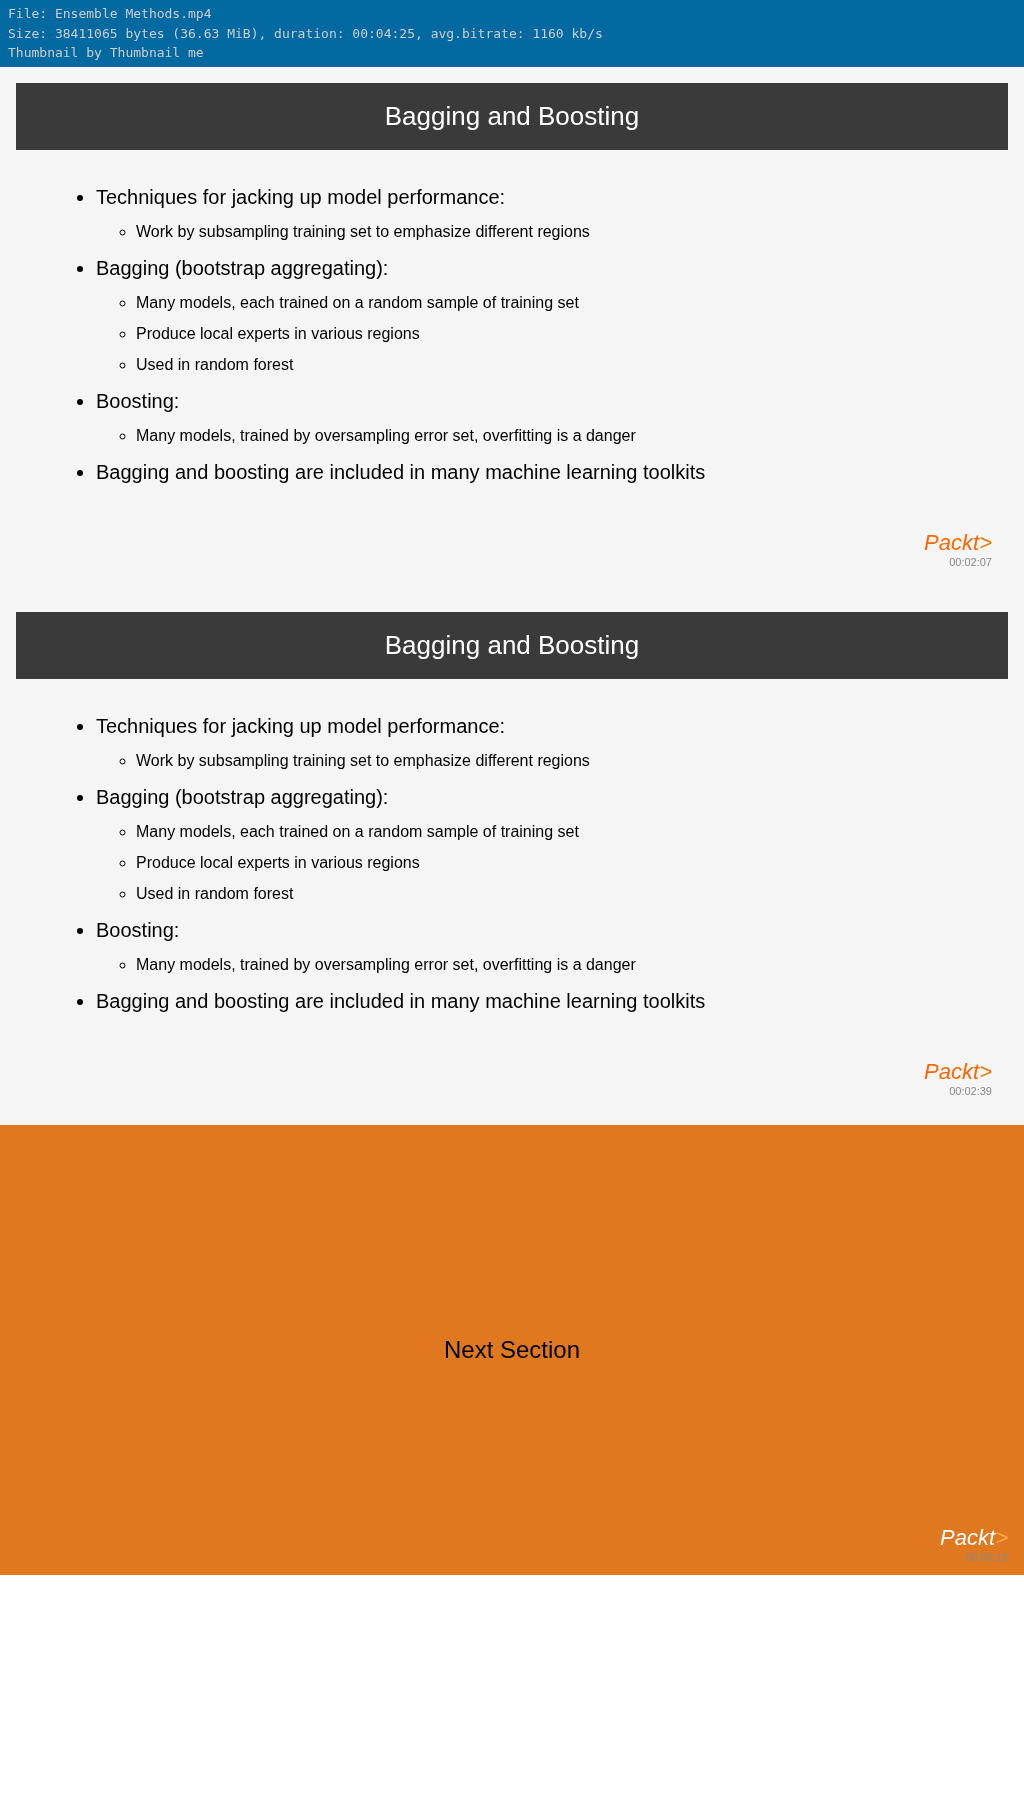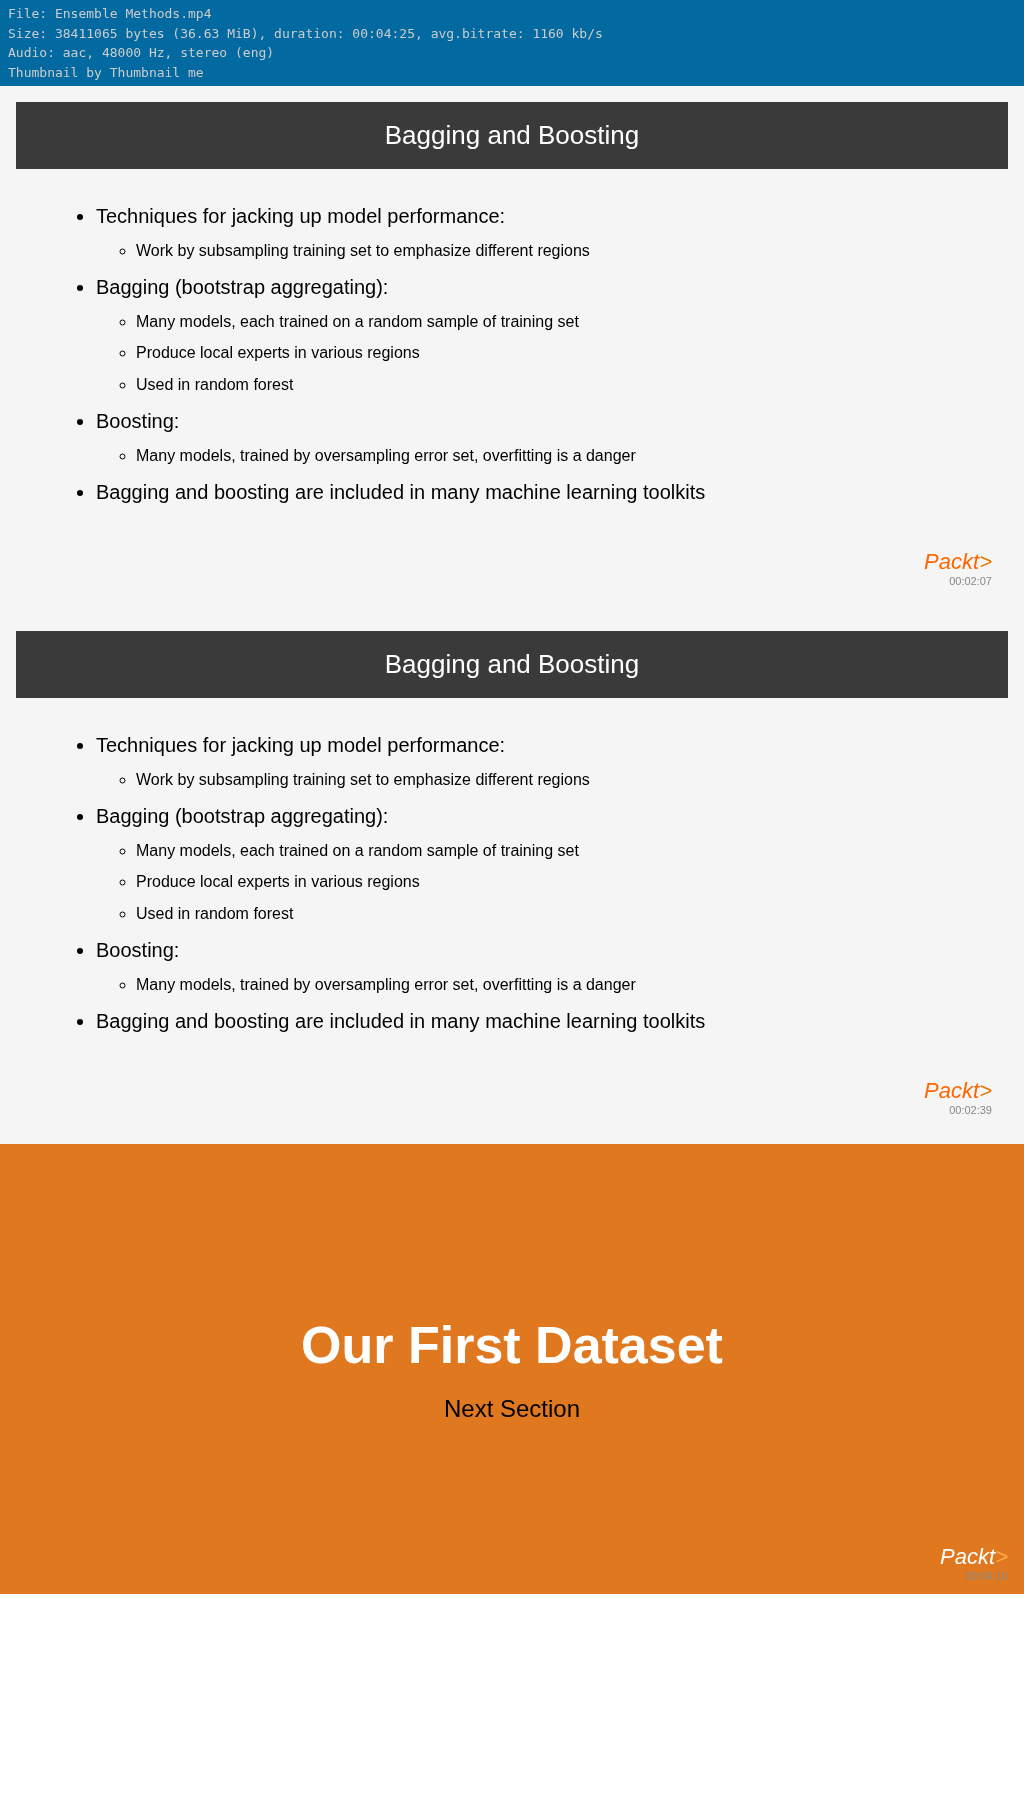--- a/index.html
+++ b/index.html
@@ -123,21 +123,20 @@
       right: 16px;
       text-align: right;
     }
   </style>
 </head>
 <body>
 
 <div class="metadata-bar">
   <div>File: Ensemble Methods.mp4</div>
   <div>Size: 38411065 bytes (36.63 MiB), duration: 00:04:25, avg.bitrate: 1160 kb/s</div>
-  <div>Audio: aac, 48000 Hz, stereo (eng)</div>
   <div>Thumbnail by Thumbnail me</div>
 </div>
 
 <div class="slide">
   <div class="slide-header">Bagging and Boosting</div>
   <div class="slide-content">
     <ul class="bullet-list">
       <li>
         <span>Techniques for jacking up model performance:</span>
         <ul class="sub-list">
@@ -194,19 +193,18 @@
       <li>Bagging and boosting are included in many machine learning toolkits</li>
     </ul>
     <div class="packt-logo">
       <span class="packt-text"><span>Packt</span><span style="color:#e07b00;">&gt;</span></span>
       <span class="timestamp">00:02:39</span>
     </div>
   </div>
 </div>
 
 <div class="orange-slide">
-  <div class="orange-slide-title">Our First Dataset</div>
   <div class="orange-slide-subtitle">Next Section</div>
   <div class="orange-packt-logo">
     <span class="packt-text" style="color:#fff;"><span style="color:#fff;">Packt</span><span style="color:#ffaa44;">&gt;</span></span>
     <span class="timestamp">00:04:10</span>
   </div>
 </div>
 
 </body></html>

